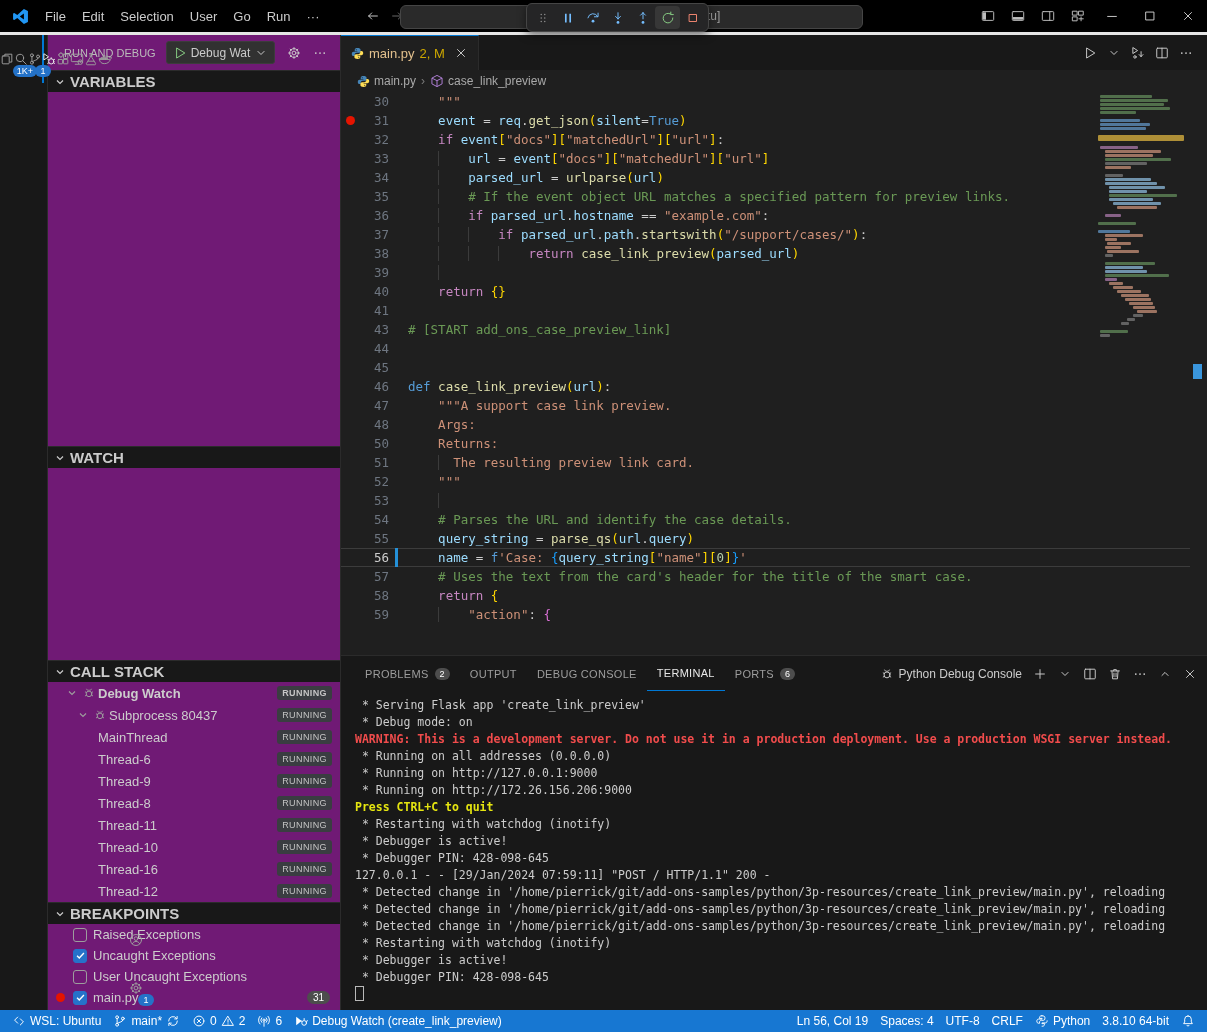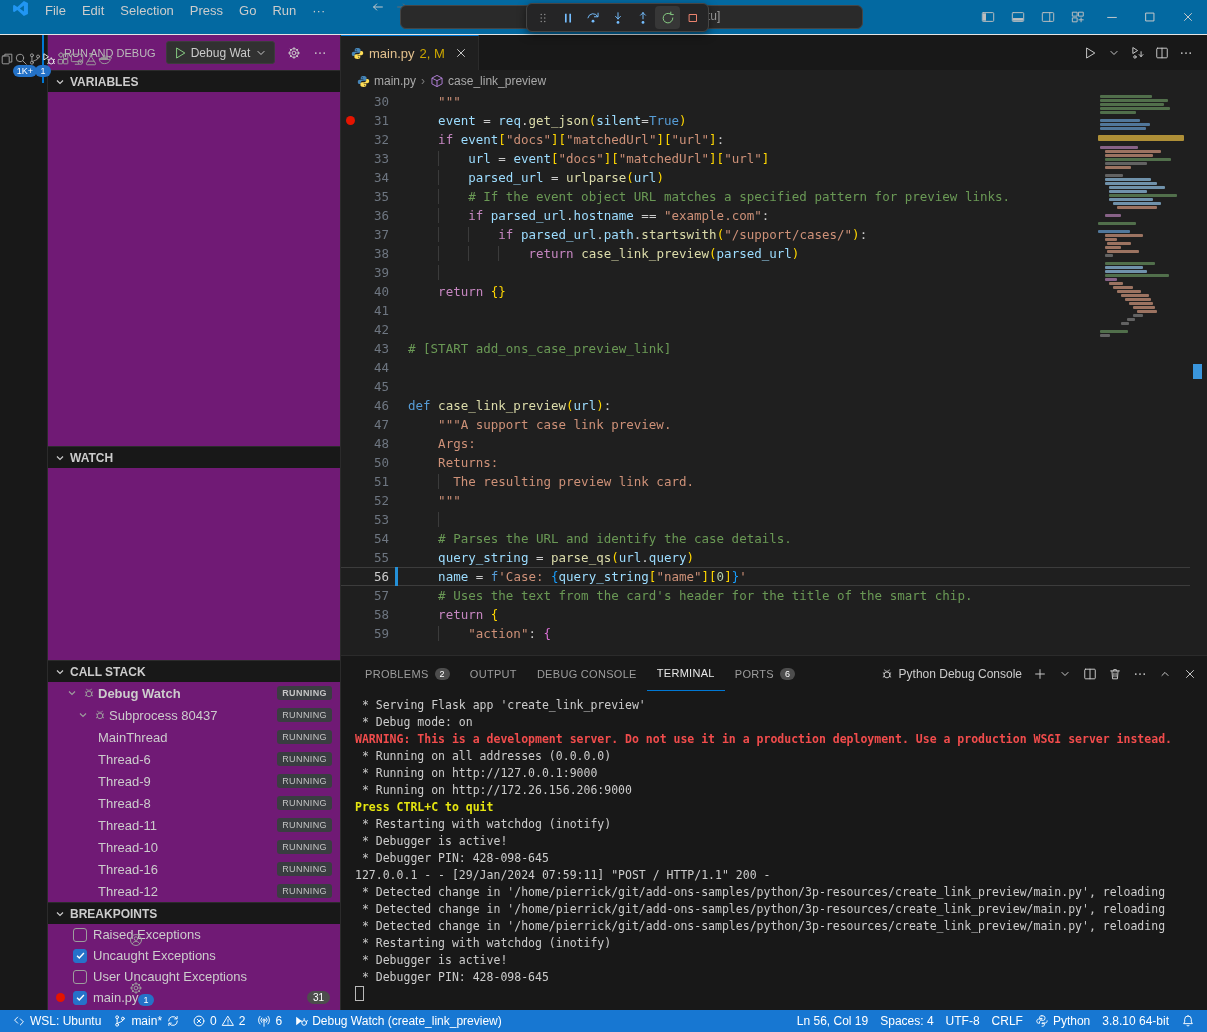--- a/index.html
+++ b/index.html
@@ -1,20 +1,20 @@
 <!DOCTYPE html>
 <html><head>
 <meta charset="utf-8">
 <style>
   html,body{margin:0;padding:0;overflow:hidden;}
   body{width:1207px;height:1032px;position:relative;background:#1f1f1f;
        font-family:"Liberation Sans",sans-serif;font-size:13px;color:#cccccc;-webkit-font-smoothing:antialiased;}
   .icn{display:inline-flex;align-items:center;justify-content:center;line-height:0;}
   
-  .titlebar{position:absolute;top:0;left:0;right:0;height:35px;background:#0369a1;border-bottom:1px solid #e5e5e5;display:flex;align-items:flex-start;z-index:20;box-sizing:border-box;}
+  .titlebar{position:absolute;top:0;left:0;right:0;height:35px;background:#000000;border-bottom:3px solid #e5e5e5;display:flex;align-items:center;z-index:20;box-sizing:border-box;}
   .vscode-logo{margin:0 8px 0 12px;}
   .menus{display:flex;}
   .menu-item{padding:3px 8px;border-radius:5px;color:#cccccc;font-size:13px;cursor:default;}
   .nav-arrows{display:flex;gap:10px;margin-left:38px;color:#cccccc;}
   .nav-arrows .dim{color:#6b6b6b;}
   .command-center{position:absolute;left:400px;top:5px;width:461px;height:22px;background:#2a2a2a;border:1px solid #454545;border-radius:6px;color:#9d9d9d;font-size:12px;}
   .cc-text{position:absolute;left:286px;top:3px;}
   .debug-toolbar{position:absolute;left:526px;top:3px;height:27px;background:#252526;border:1px solid #454545;border-radius:6px;box-shadow:0 3px 9px rgba(0,0,0,.5);display:flex;align-items:center;padding:0 3px;z-index:30;}
   .dt-btn{width:25px;height:23px;display:flex;align-items:center;justify-content:center;border-radius:4px;}
   .dt-btn.hl{background:#373737;}
@@ -28,21 +28,21 @@
   .ab-item.active{color:#e7e7e7;box-shadow:inset 2px 0 0 #0078d4;}
   .ab-badge{position:absolute;bottom:6px;right:5px;background:#2472c8;color:#fff;font-size:9px;border-radius:9px;padding:1px 4px;min-width:8px;text-align:center;}
   .ab-bottom{margin-top:auto;}
   
   .sidebar{position:absolute;left:48px;top:35px;width:293px;bottom:22px;background:#701a75;border-right:1px solid #2b2b2b;box-sizing:border-box;overflow:hidden;}
   .sb-toolbar{height:35px;display:flex;align-items:center;padding-left:16px;color:#cccccc;}
   .sb-title{font-size:11px;color:#bbbbbb;}
   .launch-box{margin-left:10px;height:21px;background:#313131;border:1px solid #3c3c3c;border-radius:3px;display:flex;align-items:center;gap:4px;padding:0 6px;font-size:12px;color:#cccccc;}
   .launch-box .play{color:#89d185;}
   .sb-toolbar .icn.tool{margin-left:12px;color:#cccccc;}
-  .sb-section-header{position:absolute;left:0;right:0;height:22px;border-top:1px solid #2b2b2b;display:flex;align-items:center;gap:2px;padding-left:4px;font-size:12px;font-weight:bold;color:#cccccc;box-sizing:border-box;background:#181818;}
+  .sb-section-header{position:absolute;left:0;right:0;height:22px;border-top:1px solid #2b2b2b;display:flex;align-items:center;gap:2px;padding-left:4px;font-size:15px;font-weight:bold;color:#cccccc;box-sizing:border-box;background:#181818;}
   .cs-rows{position:absolute;left:0;right:0;}
   .cs-row{height:22px;display:flex;align-items:center;font-size:13px;color:#cccccc;}
   .cs-row .icn{color:#9d9d9d;margin-right:2px;}
   .run-badge{margin-left:auto;margin-right:8px;background:#3a3d41;color:#c5c5c5;font-size:9px;letter-spacing:.4px;border-radius:3px;padding:2px 5px;}
   .bp-row{height:21px;display:flex;align-items:center;padding-left:25px;position:relative;font-size:13px;}
   .bp-dot{position:absolute;left:8px;width:9px;height:9px;border-radius:50%;background:#e51400;}
   .cb{width:14px;height:14px;border-radius:3px;border:1px solid #9d9d9d;margin-right:6px;box-sizing:border-box;display:flex;align-items:center;justify-content:center;}
   .cb.on{background:#2672ca;border-color:#2672ca;color:#fff;}
   .num-badge{margin-left:auto;margin-right:10px;background:#4d4d4d;color:#fff;font-size:10px;border-radius:9px;padding:1px 6px;}
   
@@ -96,21 +96,21 @@
 <div class="titlebar">
   <span class="icn vscode-logo">
       <svg width="17" height="17" viewBox="0 0 16 16">
         <path fill="#2196f3" d="M11.2 1L5 6.7 2.2 4.6 1 5.2v5.6l1.2.6L5 9.3l6.2 5.7 3.8-1.8V2.8zM11.2 5.1v5.8L7.3 8z"></path>
       </svg>
     </span>
   <div class="menus">
       <div class="menu-item">File</div>
       <div class="menu-item">Edit</div>
       <div class="menu-item">Selection</div>
-      <div class="menu-item">Press</div>
+      <div class="menu-item">User</div>
       <div class="menu-item">Go</div>
       <div class="menu-item">Run</div>
       <div class="menu-item">···</div>
     </div>
   <div class="nav-arrows">
     <span class="icn">
         <svg width="14" height="14" viewBox="0 0 16 16" fill="none" stroke="currentColor" stroke-width="1.1" stroke-linecap="round" stroke-linejoin="round">
           <path d="M13 8H3M6.5 4.5L3 8l3.5 3.5"></path>
         </svg>
       </span>
@@ -575,35 +575,34 @@
         <div class="code-line"><span class="bp-col"></span><span class="ln">32</span><span class="git-col"></span><span class="code"><span>    </span><span class="tk-kw">if</span><span class="tk-pl"> </span><span class="tk-var">event</span><span class="tk-b1">[</span><span class="tk-str">"docs"</span><span class="tk-b1">][</span><span class="tk-str">"matchedUrl"</span><span class="tk-b1">][</span><span class="tk-str">"url"</span><span class="tk-b1">]</span><span class="tk-pl">:</span></span></div>
         <div class="code-line"><span class="bp-col"></span><span class="ln">33</span><span class="git-col"></span><span class="code"><span>    </span><span class="ig">    </span><span class="tk-var">url</span><span class="tk-pl"> = </span><span class="tk-var">event</span><span class="tk-b1">[</span><span class="tk-str">"docs"</span><span class="tk-b1">][</span><span class="tk-str">"matchedUrl"</span><span class="tk-b1">][</span><span class="tk-str">"url"</span><span class="tk-b1">]</span></span></div>
         <div class="code-line"><span class="bp-col"></span><span class="ln">34</span><span class="git-col"></span><span class="code"><span>    </span><span class="ig">    </span><span class="tk-var">parsed_url</span><span class="tk-pl"> = </span><span class="tk-fn">urlparse</span><span class="tk-b1">(</span><span class="tk-var">url</span><span class="tk-b1">)</span></span></div>
         <div class="code-line"><span class="bp-col"></span><span class="ln">35</span><span class="git-col"></span><span class="code"><span>    </span><span class="ig">    </span><span class="tk-com"># If the event object URL matches a specified pattern for preview links.</span></span></div>
         <div class="code-line"><span class="bp-col"></span><span class="ln">36</span><span class="git-col"></span><span class="code"><span>    </span><span class="ig">    </span><span class="tk-kw">if</span><span class="tk-pl"> </span><span class="tk-var">parsed_url</span><span class="tk-pl">.</span><span class="tk-var">hostname</span><span class="tk-pl"> == </span><span class="tk-str">"example.com"</span><span class="tk-pl">:</span></span></div>
         <div class="code-line"><span class="bp-col"></span><span class="ln">37</span><span class="git-col"></span><span class="code"><span>    </span><span class="ig">    </span><span class="ig">    </span><span class="tk-kw">if</span><span class="tk-pl"> </span><span class="tk-var">parsed_url</span><span class="tk-pl">.</span><span class="tk-var">path</span><span class="tk-pl">.</span><span class="tk-fn">startswith</span><span class="tk-b1">(</span><span class="tk-str">"/support/cases/"</span><span class="tk-b1">)</span><span class="tk-pl">:</span></span></div>
         <div class="code-line"><span class="bp-col"></span><span class="ln">38</span><span class="git-col"></span><span class="code"><span>    </span><span class="ig">    </span><span class="ig">    </span><span class="ig">    </span><span class="tk-kw">return</span><span class="tk-pl"> </span><span class="tk-fn">case_link_preview</span><span class="tk-b1">(</span><span class="tk-var">parsed_url</span><span class="tk-b1">)</span></span></div>
         <div class="code-line"><span class="bp-col"></span><span class="ln">39</span><span class="git-col"></span><span class="code"><span>    </span><span class="ig">    </span></span></div>
         <div class="code-line"><span class="bp-col"></span><span class="ln">40</span><span class="git-col"></span><span class="code"><span>    </span><span class="tk-kw">return</span><span class="tk-pl"> </span><span class="tk-b1">{}</span></span></div>
         <div class="code-line"><span class="bp-col"></span><span class="ln">41</span><span class="git-col"></span><span class="code"></span></div>
-        <div class="code-line"><span class="bp-col"></span><span class="ln">42</span><span class="git-col"></span><span class="code"></span></div>
         <div class="code-line"><span class="bp-col"></span><span class="ln">43</span><span class="git-col"></span><span class="code"><span class="tk-com"># [START add_ons_case_preview_link]</span></span></div>
         <div class="code-line"><span class="bp-col"></span><span class="ln">44</span><span class="git-col"></span><span class="code"></span></div>
         <div class="code-line"><span class="bp-col"></span><span class="ln">45</span><span class="git-col"></span><span class="code"></span></div>
         <div class="code-line"><span class="bp-col"></span><span class="ln">46</span><span class="git-col"></span><span class="code"><span class="tk-def">def</span><span class="tk-pl"> </span><span class="tk-fn">case_link_preview</span><span class="tk-b1">(</span><span class="tk-var">url</span><span class="tk-b1">)</span><span class="tk-pl">:</span></span></div>
         <div class="code-line"><span class="bp-col"></span><span class="ln">47</span><span class="git-col"></span><span class="code"><span>    </span><span class="tk-str">"""A support case link preview.</span></span></div>
         <div class="code-line"><span class="bp-col"></span><span class="ln">48</span><span class="git-col"></span><span class="code"><span>    </span><span class="tk-str">Args:</span></span></div>
         <div class="code-line"><span class="bp-col"></span><span class="ln">50</span><span class="git-col"></span><span class="code"><span>    </span><span class="tk-str">Returns:</span></span></div>
         <div class="code-line"><span class="bp-col"></span><span class="ln">51</span><span class="git-col"></span><span class="code"><span>    </span><span class="ig">  </span><span class="tk-str">The resulting preview link card.</span></span></div>
         <div class="code-line"><span class="bp-col"></span><span class="ln">52</span><span class="git-col"></span><span class="code"><span>    </span><span class="tk-str">"""</span></span></div>
         <div class="code-line"><span class="bp-col"></span><span class="ln">53</span><span class="git-col"></span><span class="code"><span>    </span><span class="ig">    </span></span></div>
         <div class="code-line"><span class="bp-col"></span><span class="ln">54</span><span class="git-col"></span><span class="code"><span>    </span><span class="tk-com"># Parses the URL and identify the case details.</span></span></div>
         <div class="code-line"><span class="bp-col"></span><span class="ln">55</span><span class="git-col"></span><span class="code"><span>    </span><span class="tk-var">query_string</span><span class="tk-pl"> = </span><span class="tk-fn">parse_qs</span><span class="tk-b1">(</span><span class="tk-var">url</span><span class="tk-pl">.</span><span class="tk-var">query</span><span class="tk-b1">)</span></span></div>
         <div class="code-line active"><span class="bp-col"></span><span class="ln">56</span><span class="git-col"><span class="git-bar"></span></span><span class="code"><span>    </span><span class="tk-var">name</span><span class="tk-pl"> = </span><span class="tk-def">f</span><span class="tk-str">'Case: </span><span class="tk-b3">{</span><span class="tk-var">query_string</span><span class="tk-b1">[</span><span class="tk-str">"name"</span><span class="tk-b1">][</span><span class="tk-num">0</span><span class="tk-b1">]</span><span class="tk-b3">}</span><span class="tk-str">'</span></span></div>
-        <div class="code-line"><span class="bp-col"></span><span class="ln">57</span><span class="git-col"></span><span class="code"><span>    </span><span class="tk-com"># Uses the text from the card's header for the title of the smart chip.</span></span></div>
+        <div class="code-line"><span class="bp-col"></span><span class="ln">57</span><span class="git-col"></span><span class="code"><span>    </span><span class="tk-com"># Uses the text from the card's header for the title of the smart case.</span></span></div>
         <div class="code-line"><span class="bp-col"></span><span class="ln">58</span><span class="git-col"></span><span class="code"><span>    </span><span class="tk-kw">return</span><span class="tk-pl"> </span><span class="tk-b1">{</span></span></div>
         <div class="code-line"><span class="bp-col"></span><span class="ln">59</span><span class="git-col"></span><span class="code"><span>    </span><span class="ig">    </span><span class="tk-str">"action"</span><span class="tk-pl">: </span><span class="tk-b2">{</span></span></div>
       </div>
     <div class="minimap">
         <div class="mm-row" style="height: 3px; width: 52px; margin-left: 3px; background: rgb(90, 126, 84);"></div>
         <div class="mm-row" style="height: 3px; width: 68px; margin-left: 3px; background: rgb(90, 126, 84);"></div>
         <div class="mm-row" style="height: 3px; width: 64px; margin-left: 3px; background: rgb(90, 126, 84);"></div>
         <div class="mm-row" style="height: 3px; width: 70px; margin-left: 3px; background: rgb(90, 126, 84);"></div>
         <div class="mm-row" style="height: 3px; width: 36px; margin-left: 3px; background: rgb(90, 126, 84);"></div>
         <div class="mm-row" style="height: 3px; width: 0px; margin-left: 0px;"></div>

